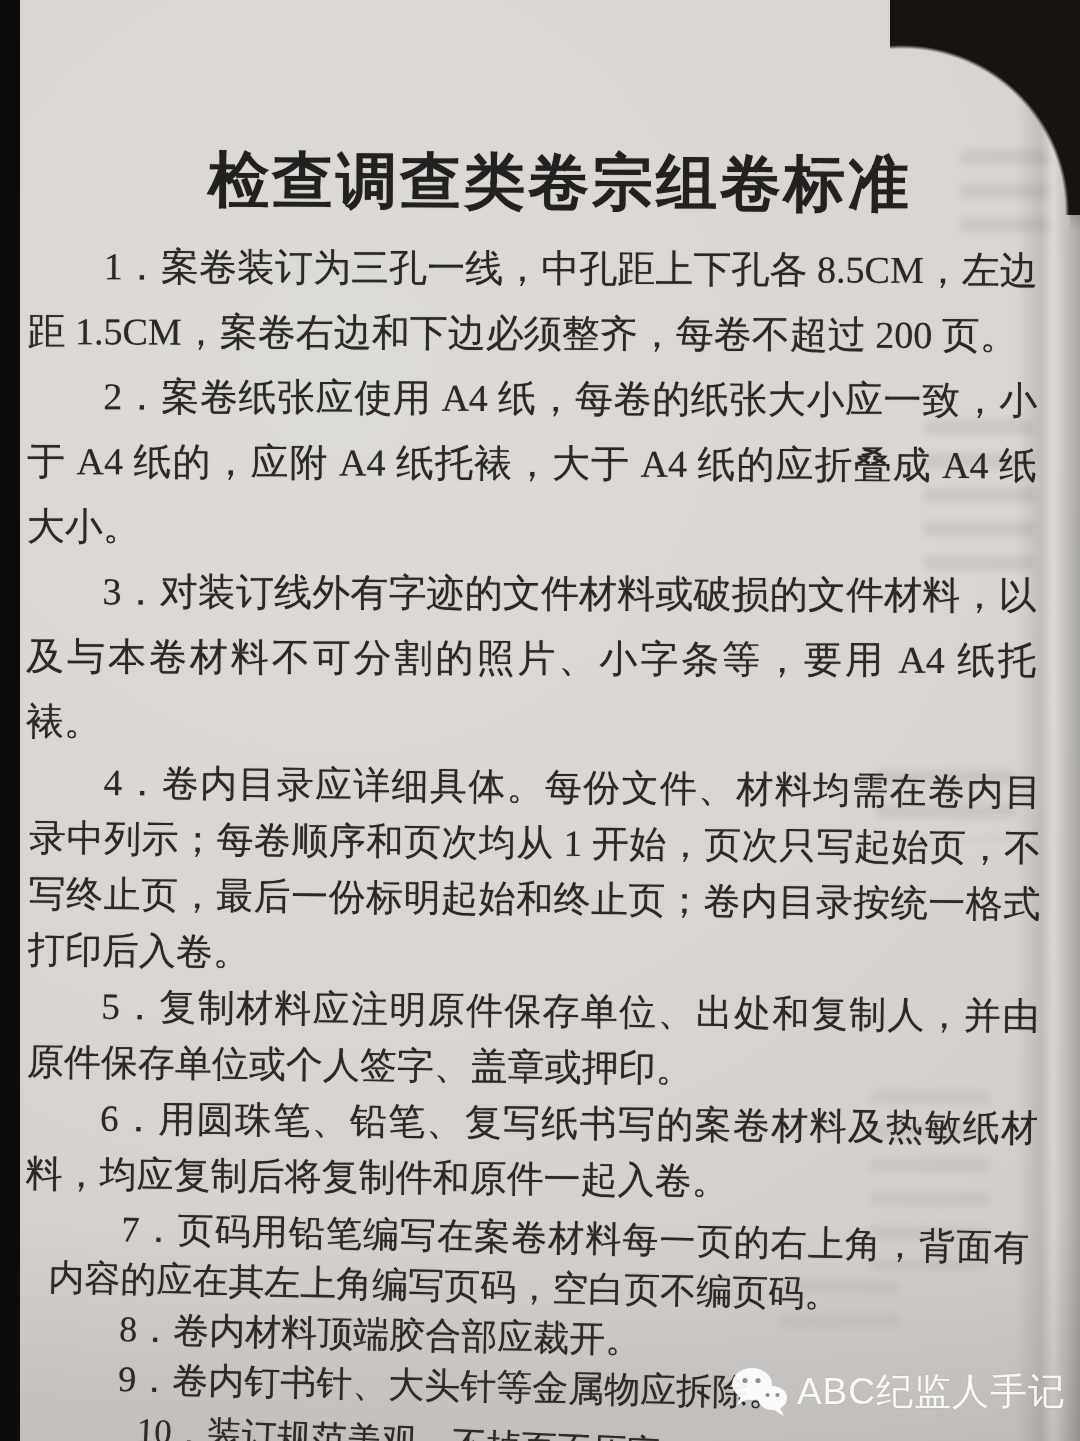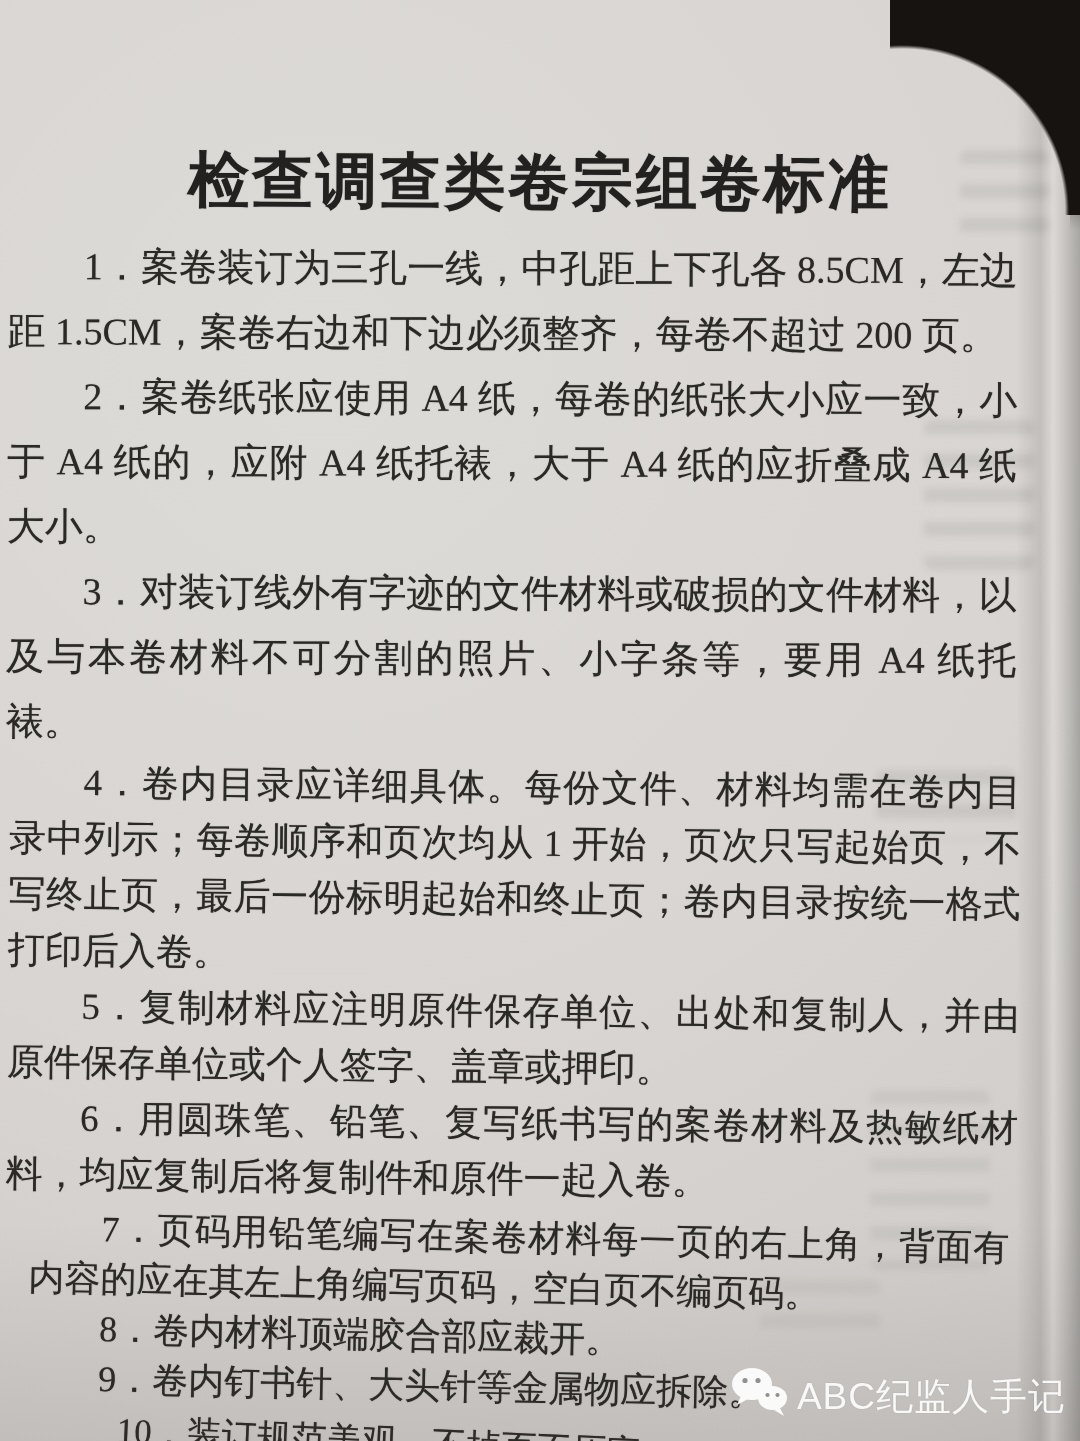--- a/index.html
+++ b/index.html
@@ -9,20 +9,21 @@
     background:#0e0c0b;
     font-family:"Liberation Serif","DejaVu Serif",serif;
     position:relative;
   }
   
   .paper{
     position:absolute;inset:0;
     background:
       radial-gradient(160% 120% at 30% 25%, #dddbd8 0%, #d8d5d2 40%, #cfccc9 70%, #bdbab7 100%);
     overflow:hidden;
+    margin-left:20px;
   }
   
   .edge-right{
     position:absolute;top:0;right:0;width:64px;height:100%;
     background:linear-gradient(to right,
       rgba(0,0,0,0) 0%,
       rgba(0,0,0,0.10) 38%,
       rgba(255,255,255,0.10) 58%,
       rgba(0,0,0,0.05) 72%,
       rgba(0,0,0,0.22) 100%);
@@ -86,21 +87,21 @@
          transform:rotate(0.6deg);transform-origin:0 0;}
   .seg-c{padding:0 70px 0 30px;font-size:36px;line-height:50px;
          transform:rotate(1.2deg);transform-origin:0 0;}
   .seg-d{padding:0 70px 0 48px;font-size:35px;line-height:47px;
          transform:rotate(2.5deg);transform-origin:0 0;}
 
   
   .watermark{
     position:absolute;
     right:14px;bottom:24px;
-    display:flex;align-items:flex-end;gap:8px;
+    display:flex;align-items:center;gap:8px;
     color:#fdfdfd;opacity:.92;
     font-family:"Liberation Sans","DejaVu Sans",sans-serif;
   }
   .watermark .wm-text{
     font-size:37px;line-height:40px;letter-spacing:1px;
     text-shadow:0 0 2px rgba(0,0,0,0.12);
   }
   .wm-icon{width:58px;height:50px;display:block;}
 </style>
 </head>

